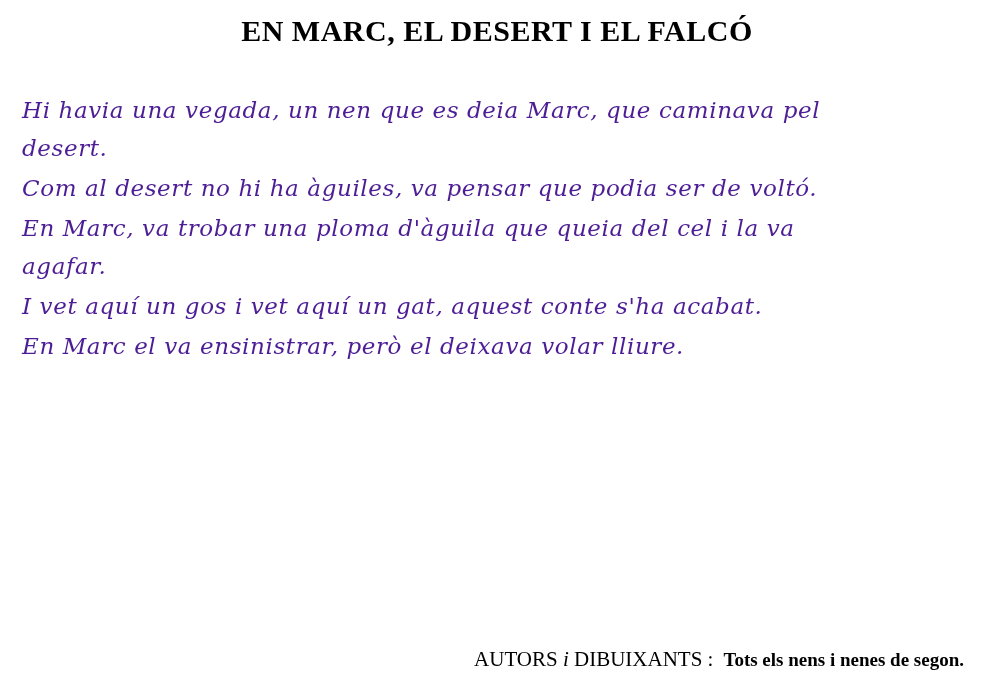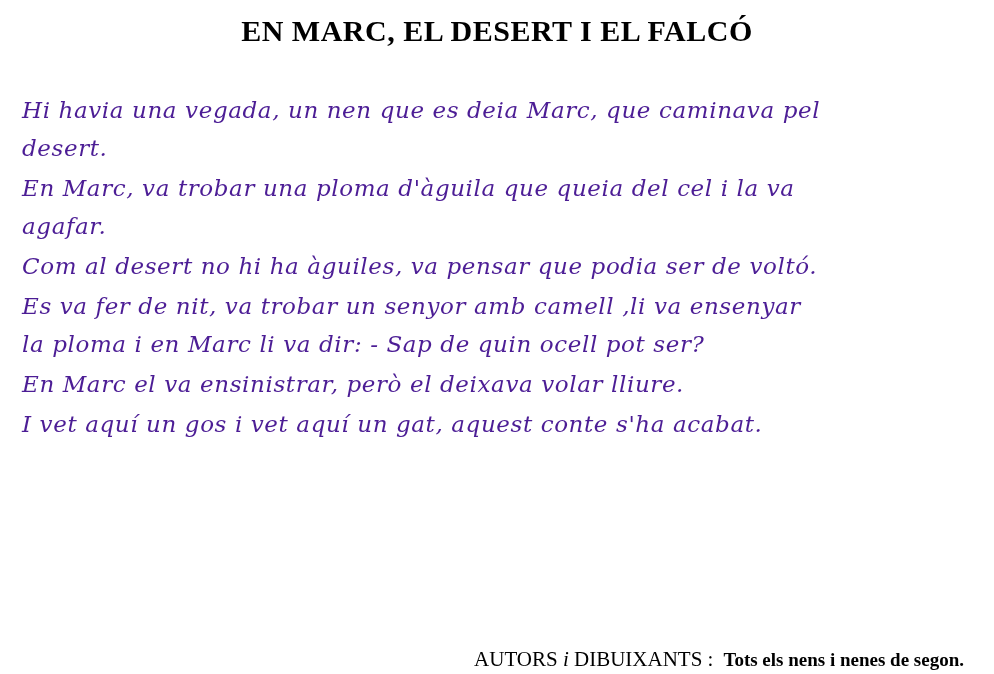--- a/index.html
+++ b/index.html
@@ -76,27 +76,25 @@
 </head>
 <body>
 
 <div class="page">
 
   <h1 class="title">EN MARC, EL DESERT I EL FALCÓ</h1>
 
   <div class="body-text">
     <p class="line para">Hi havia una vegada, un nen que es deia Marc, que caminava pel
 desert.</p>
+    <p class="line para">Com al desert no hi ha àguiles, va pensar que podia ser de voltó.</p>
     <p class="line para">En Marc, va trobar una ploma d'àguila que queia del cel i la va
 agafar.</p>
-    <p class="line para">Com al desert no hi ha àguiles, va pensar que podia ser de voltó.</p>
-    <p class="line para">Es va fer de nit, va trobar un senyor amb camell ,li va ensenyar
-la ploma i en Marc li va dir: - Sap de quin ocell pot ser?</p>
+    <p class="line para">I vet aquí un gos i vet aquí un gat, aquest conte s'ha acabat.</p>
     <p class="line para">En Marc el va ensinistrar, però el deixava volar lliure.</p>
-    <p class="line para">I vet aquí un gos i vet aquí un gat, aquest conte s'ha acabat.</p>
   </div>
 
   <div class="footer">
     <span class="footer-label"><span>AUTORS </span><span class="small-i">i</span><span> DIBUIXANTS :</span></span>
     <span class="footer-authors">Tots els nens i nenes de segon.</span>
   </div>
 
 </div>
 
 </body></html>

